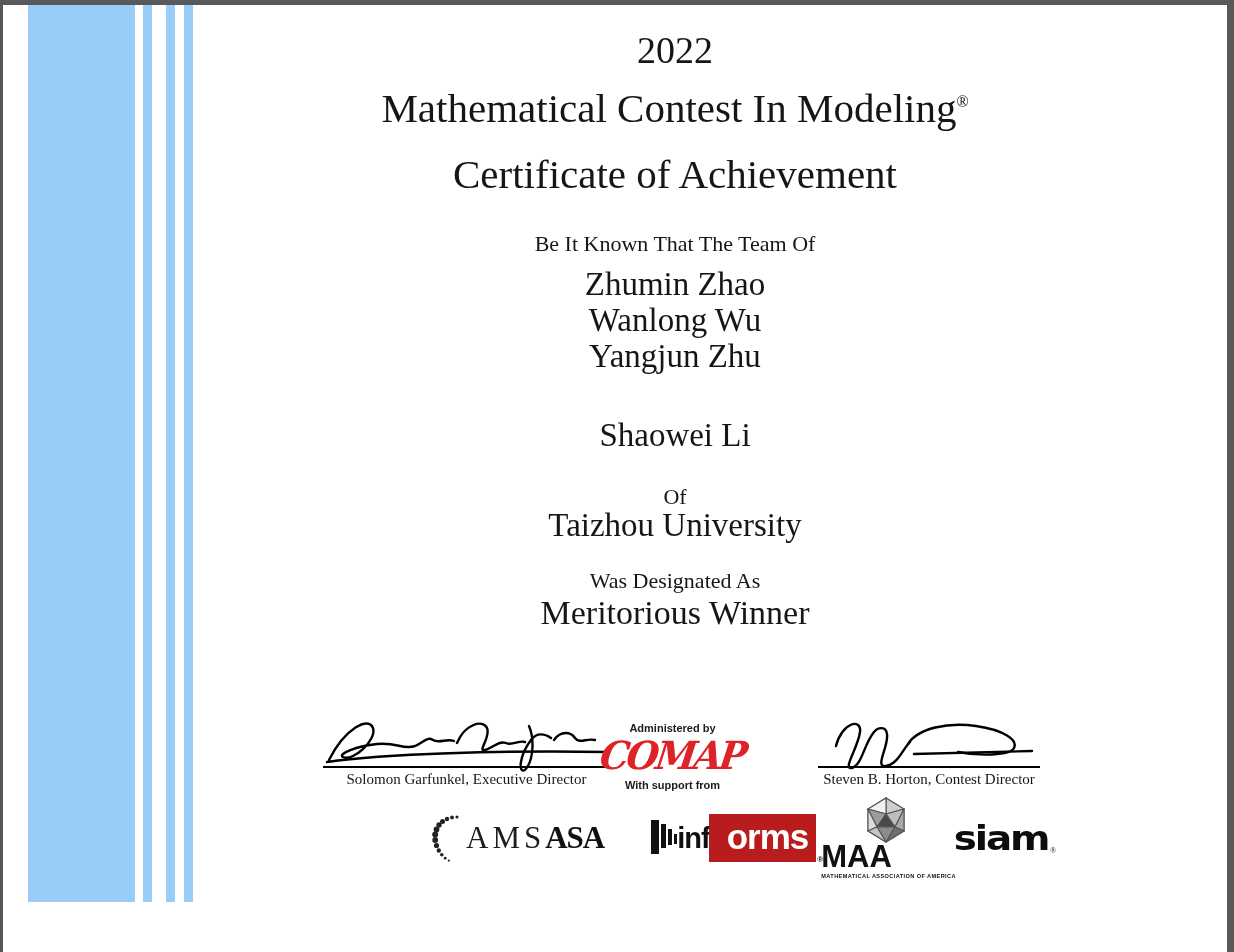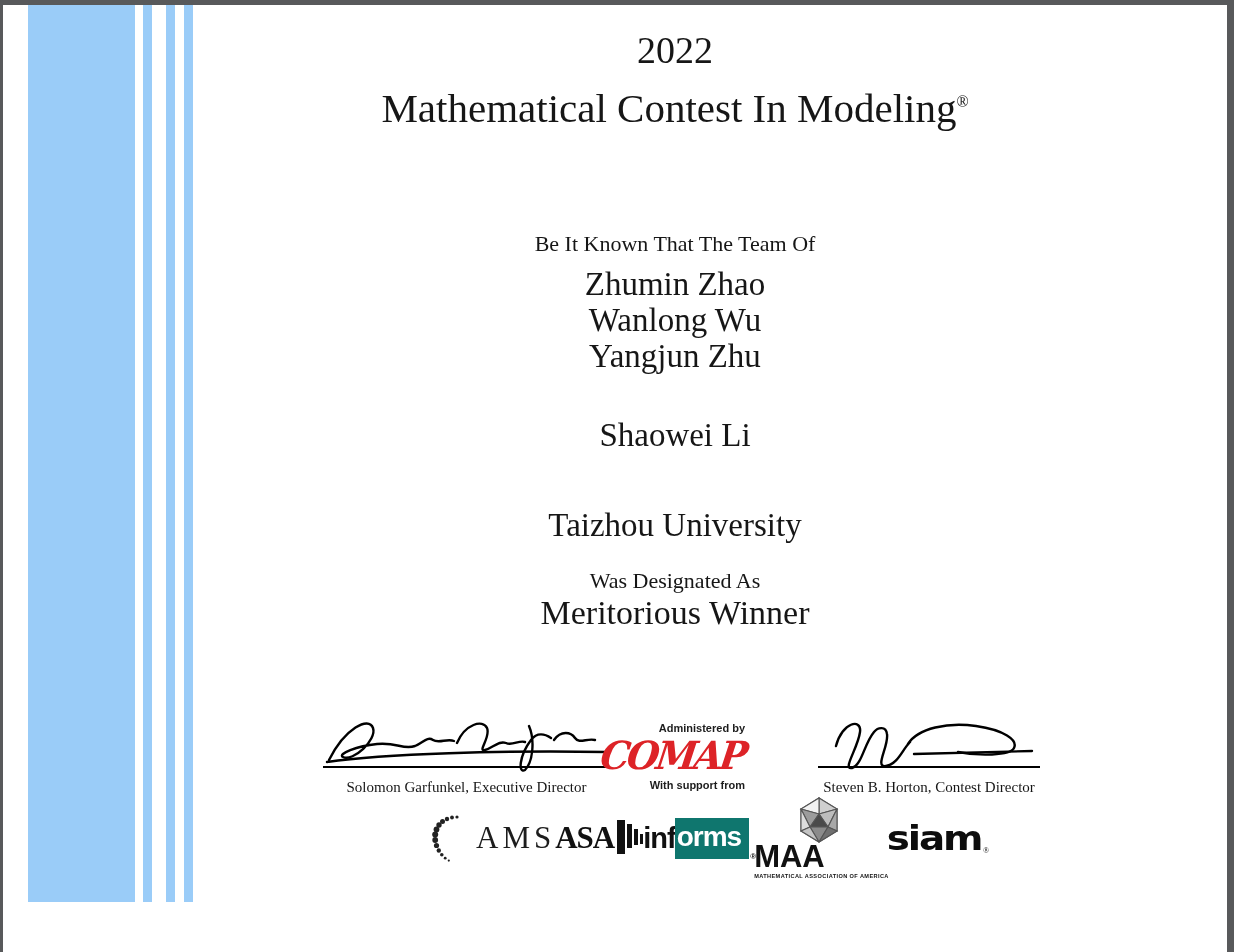--- a/index.html
+++ b/index.html
@@ -35,49 +35,49 @@
   .of-label{top:484px;}
   .institution{top:507px;}
   .designated-intro{top:568px;}
   .designation{top:594px;font-size:34px;}
   
   .sig-block{position:absolute;text-align:center;}
   .sig-left{left:323px;top:710px;width:287px;}
   .sig-right{left:818px;top:710px;width:222px;}
   .sig-svg{display:block;margin:0 auto;}
   .sig-line{height:0;border-bottom:2px solid #000;margin-top:-8px;}
-  .sig-label{font-size:15px;margin-top:11px;}
-  
-  .admin-block{position:absolute;left:600px;top:722px;width:145px;text-align:right;
+  .sig-label{font-size:15px;margin-top:3px;}
+  
+  .admin-block{position:absolute;left:600px;top:722px;width:145px;text-align:center;
                font-family:"Liberation Sans", sans-serif;}
   .admin-label{font-size:11px;font-weight:bold;color:#1c1c1c;}
   .comap-logo{font-family:"DejaVu Serif", serif;font-style:italic;font-weight:bold;
               font-size:37px;color:#dd2327;letter-spacing:-3px;
               transform:skewX(-8deg) scaleY(1.05);line-height:1.15;}
   .support-label{font-size:11px;font-weight:bold;color:#1c1c1c;margin-top:2px;}
   
   .sponsors{position:absolute;left:432px;top:810px;width:516px;height:56px;
             display:flex;align-items:center;justify-content:space-between;}
   .sponsor{display:flex;align-items:center;}
   .ams-text{font-family:"Liberation Serif", serif;font-size:31px;letter-spacing:4px;
-            color:#1d1d1d;margin-left:14px;}
-  .asa-wrap{display:flex;align-items:flex-end;}
+            color:#1d1d1d;margin-left:4px;}
+  .asa-wrap{display:flex;align-items:flex-end;gap:44px;}
   .asa-text{font-family:"Liberation Serif", serif;font-weight:bold;font-size:31px;
             letter-spacing:-1px;color:#111;}
   .asa-bars{display:flex;align-items:flex-start;margin-left:1px;margin-bottom:2px;}
   .asa-bars span{display:inline-block;background:#111;margin-left:2px;}
   .asa-b1{width:8px;height:34px;}
   .asa-b2{width:5px;height:24px;margin-top:4px;}
   .asa-b3{width:4px;height:16px;margin-top:9px;}
   .asa-b4{width:3px;height:10px;margin-top:14px;}
   .informs-wrap{display:flex;align-items:center;font-family:"Liberation Sans", sans-serif;
                 font-weight:bold;position:relative;}
   .informs-prefix{font-size:29px;letter-spacing:-1px;color:#111;margin-right:-1px;}
-  .informs-box{background:#0f766e;color:#fff;font-size:28px;letter-spacing:-1px;
-               padding:5px 8px 8px 2px;line-height:1;}
+  .informs-box{background:#b91c1c;color:#fff;font-size:35px;letter-spacing:-1px;
+               padding:5px 8px 8px 18px;line-height:1;}
   .informs-reg{position:absolute;right:-7px;bottom:-2px;font-size:8px;color:#111;}
   .maa-wrap{display:flex;align-items:center;position:relative;flex-direction:column;}
   .maa-col{display:flex;flex-direction:column;margin-left:5px;}
   .maa-text{font-family:"Liberation Sans", sans-serif;font-weight:900;font-size:31px;
             line-height:0.9;letter-spacing:0;color:#111;}
   .maa-sub{font-family:"Liberation Sans", sans-serif;font-weight:bold;font-size:5.6px;
            letter-spacing:0.4px;color:#111;margin-top:3px;white-space:nowrap;}
   .siam-wrap{position:relative;}
   .siam-text{font-family:"DejaVu Sans", sans-serif;font-weight:bold;font-size:37px;
              letter-spacing:-2px;color:#0d0d0d;display:inline-block;
@@ -92,28 +92,30 @@
 <div class="frame-right"></div>
 
 <div class="stripe stripe-wide"></div>
 <div class="stripe stripe-2"></div>
 <div class="stripe stripe-3"></div>
 <div class="stripe stripe-4"></div>
 
 <div class="content">
   <div class="year">2022</div>
   <div class="title1"><span>Mathematical Contest In Modeling</span><sup>®</sup></div>
+  <div class="title2">Certificate of Achievement</div>
 
   <div class="small-label intro-team">Be It Known That The Team Of</div>
   <div class="big-line name-1">Zhumin Zhao</div>
   <div class="big-line name-2">Wanlong Wu</div>
   <div class="big-line name-3">Yangjun Zhu</div>
 
   <div class="big-line advisor-name">Shaowei Li</div>
 
+  <div class="small-label of-label">Of</div>
   <div class="big-line institution">Taizhou University</div>
 
   <div class="small-label designated-intro">Was Designated As</div>
   <div class="designation">Meritorious Winner</div>
 </div>
 
 <div class="sig-block sig-left">
   <svg class="sig-svg" width="287" height="64" viewBox="0 0 287 64">
     <g fill="none" stroke="#000" stroke-width="2.4" stroke-linecap="round">
       <path d="M6 50 C 22 18, 46 6, 50 18 C 54 30, 30 52, 20 47 C 14 44, 34 36, 54 34 C 74 32, 80 40, 92 36 C 100 33, 104 26, 110 30 C 116 34, 124 28, 131 31"></path>

